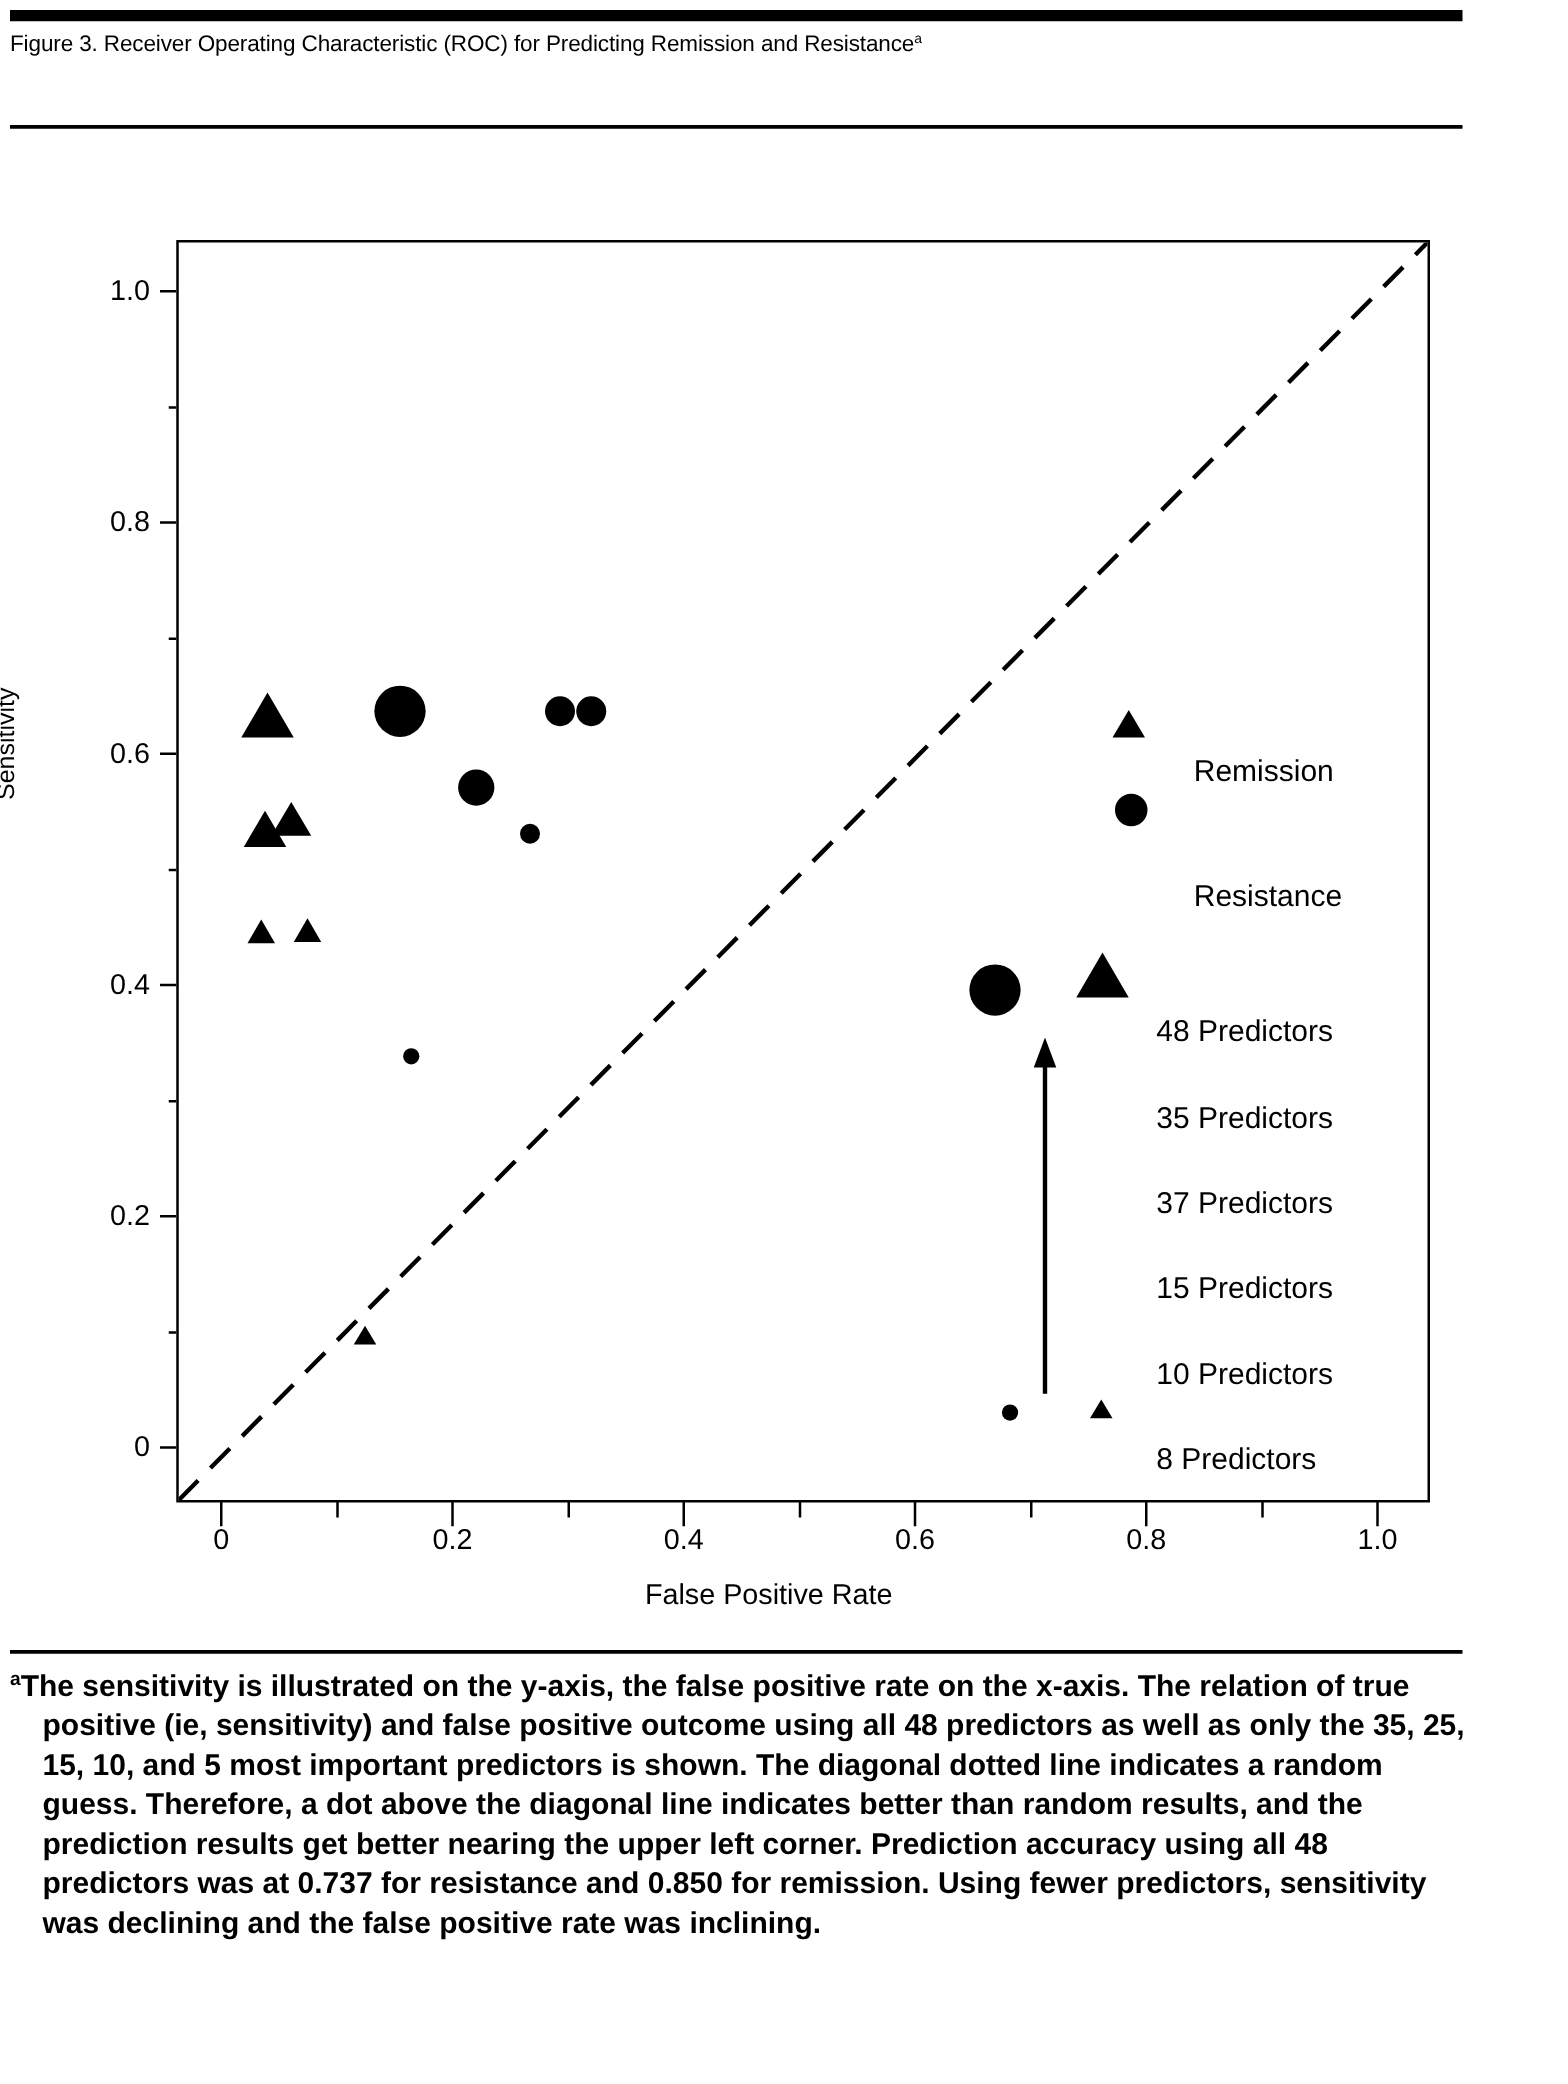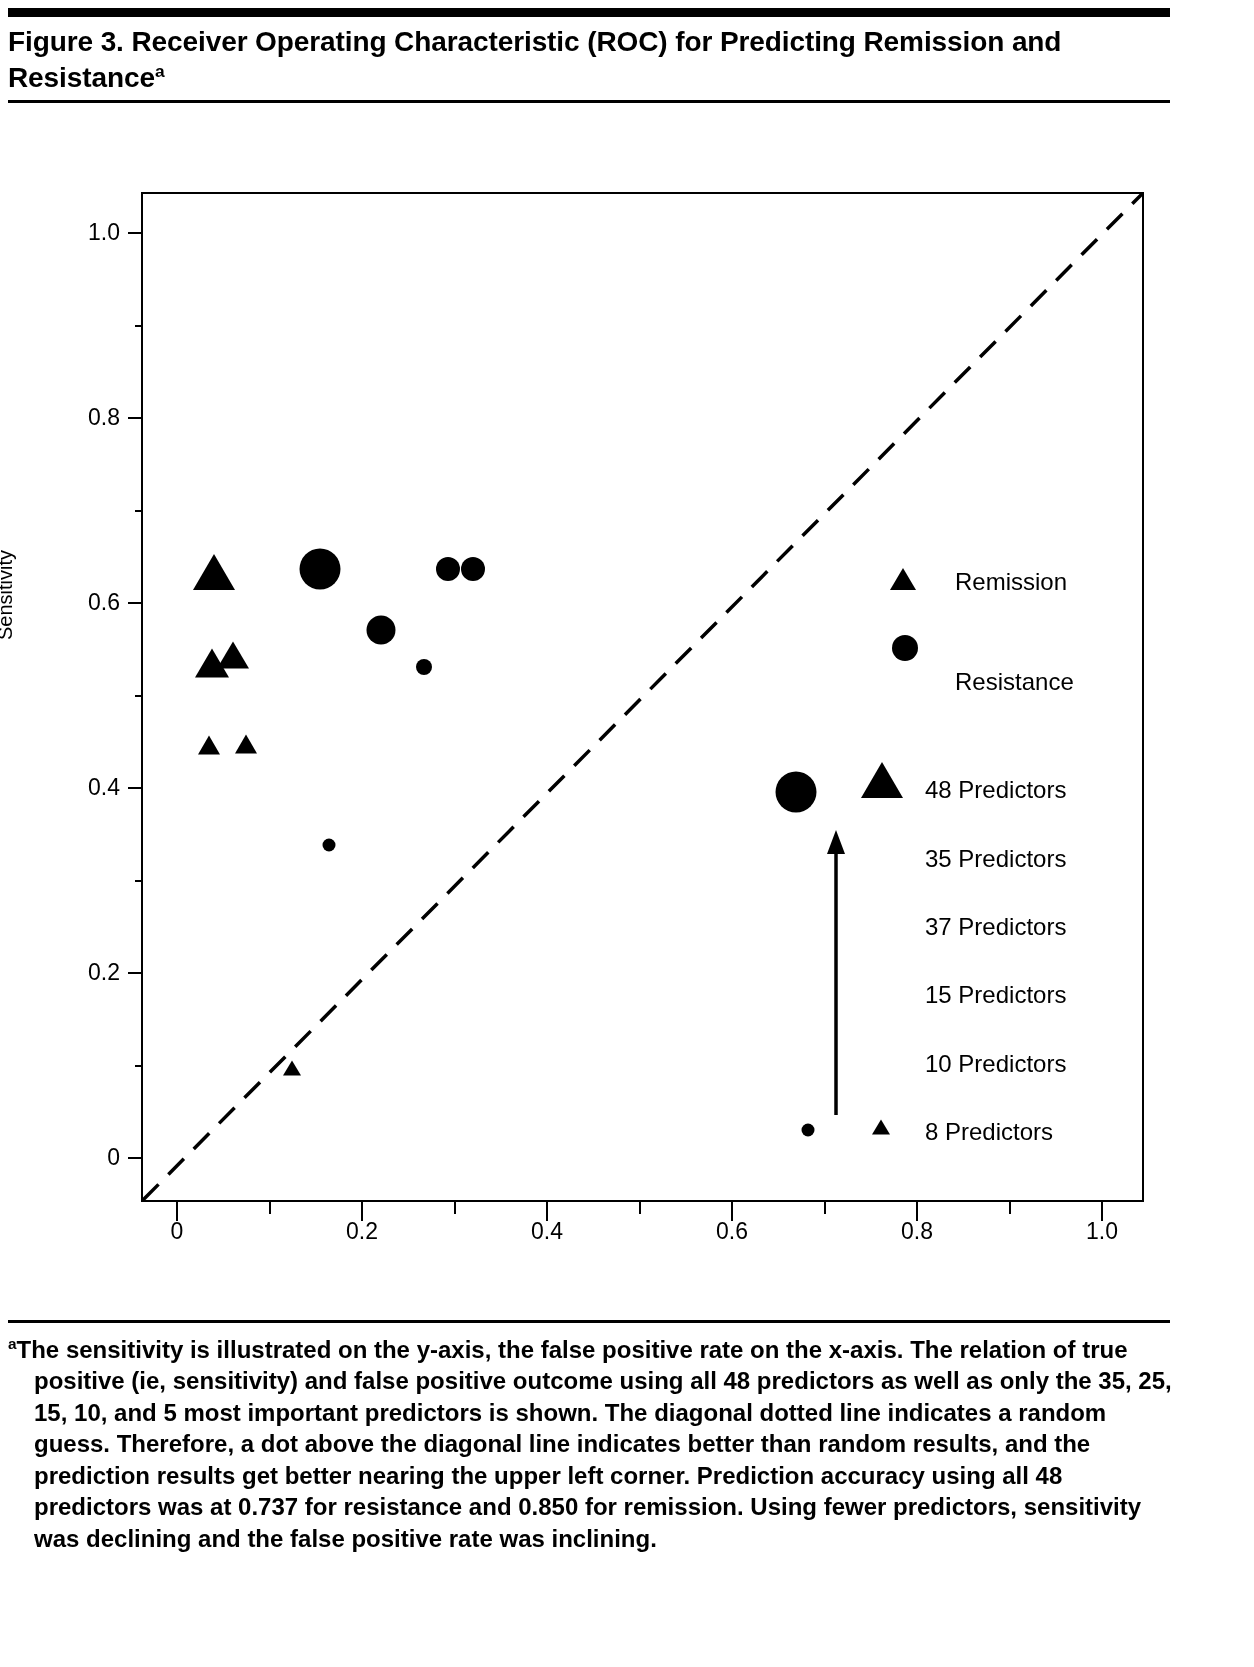--- a/index.html
+++ b/index.html
@@ -25,22 +25,22 @@
     position: absolute;
     left: 8px; top: 8px;
     width: 1162px;
     height: 9px;
     background: #000;
   }
   .fig-title {
     position: absolute;
     left: 8px; top: 24px;
     width: 1150px;
-    font-size: 28px;
-    font-weight: bold;
+    font-size: 18px;
+    font-weight: normal;
     line-height: 1.28;
     letter-spacing: -0.1px;
   }
   .fig-title sup {
     font-size: 0.62em;
     vertical-align: super;
     line-height: 0;
   }
   .rule-under-title {
     position: absolute;
@@ -131,20 +131,21 @@
   .diag {
     position: absolute;
     left: 0; top: 0;
     width: 100%; height: 100%;
     pointer-events: none;
   }
   .legend-text {
     position: absolute;
     font-size: 24px;
     white-space: nowrap;
+    margin-top: 36px;
   }
   
   .rule-footnote {
     position: absolute;
     left: 8px; top: 1320px;
     width: 1162px;
     height: 3px;
     background: #000;
   }
   .footnote {
@@ -255,20 +256,21 @@
     <div class="tick-x" style="left:1009px; top:1201px;"></div>
     <div class="tick-x major" style="left:1101px; top:1201px;"></div>
 
     <div class="tick-label-x" style="left:142px;">0</div>
     <div class="tick-label-x" style="left:327px;">0.2</div>
     <div class="tick-label-x" style="left:512px;">0.4</div>
     <div class="tick-label-x" style="left:697px;">0.6</div>
     <div class="tick-label-x" style="left:882px;">0.8</div>
     <div class="tick-label-x" style="left:1067px;">1.0</div>
 
+    <div class="xlabel">False Positive Rate</div>
   </div>
 
   <div class="rule-footnote"></div>
 
   <div class="footnote">
       <span class="body"><sup>a</sup><span>The sensitivity is illustrated on the y-axis, the false positive rate on the x-axis. The relation of true positive (ie, sensitivity) and false positive outcome using all 48 predictors as well as only the 35, 25, 15, 10, and 5 most important predictors is shown. The diagonal dotted line indicates a random guess. Therefore, a dot above the diagonal line indicates better than random results, and the prediction results get better nearing the upper left corner. Prediction accuracy using all 48 predictors was at 0.737 for resistance and 0.850 for remission. Using fewer predictors, sensitivity was declining and the false positive rate was inclining.</span></span>
     </div>
 
 </div>
 

